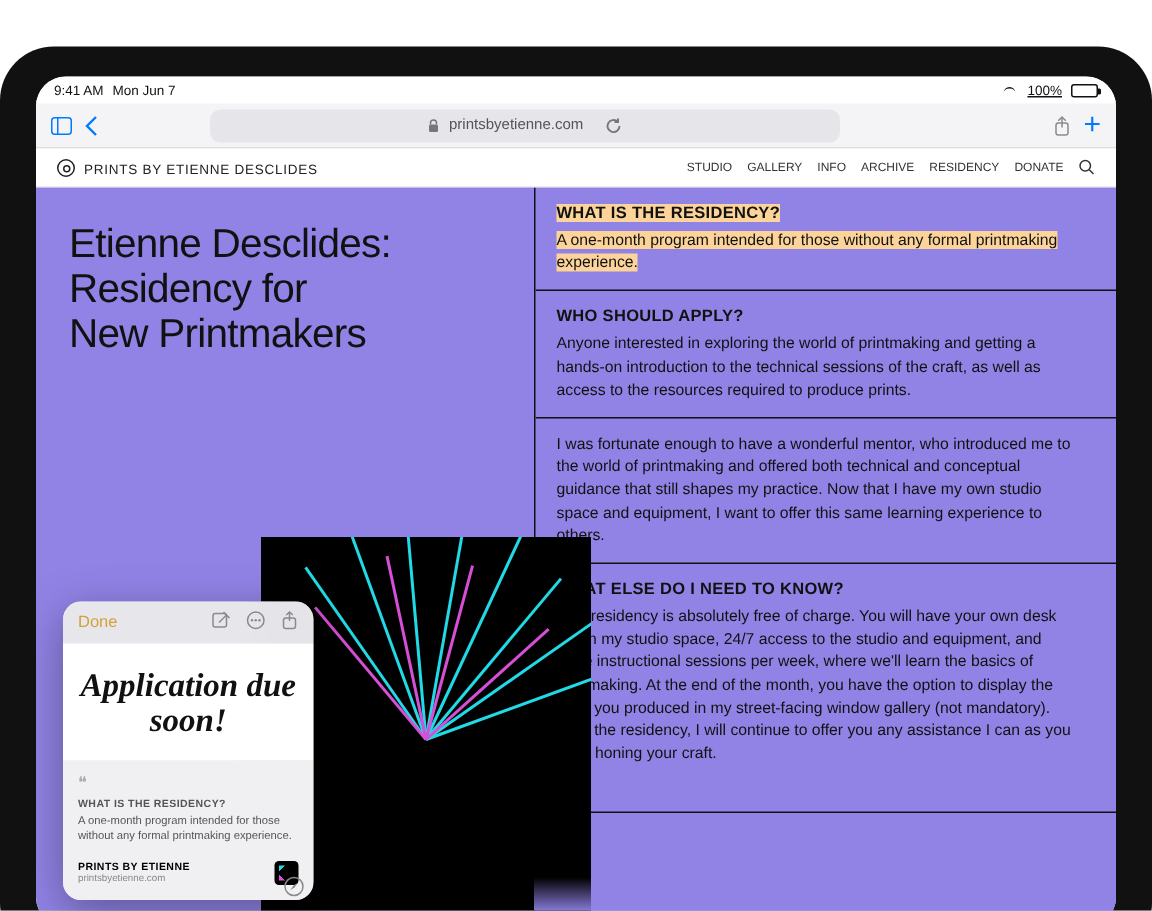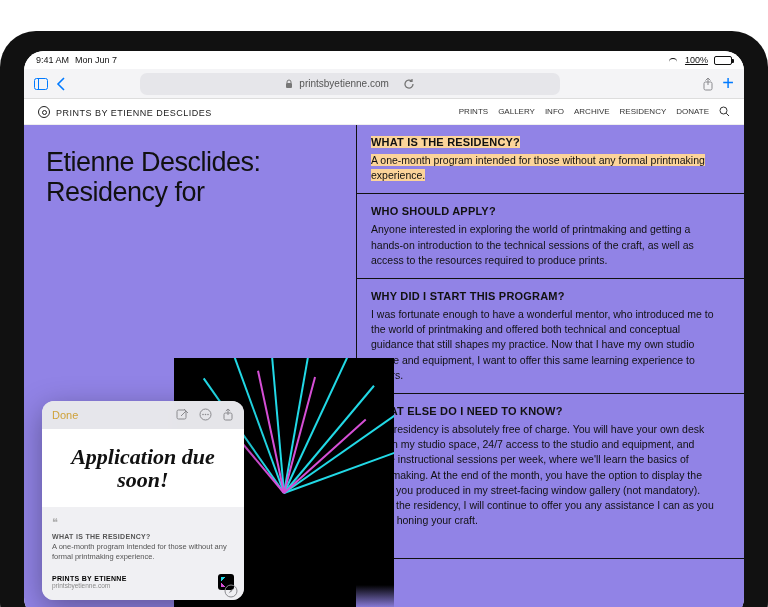--- a/index.html
+++ b/index.html
@@ -72,21 +72,21 @@
     position: absolute; bottom: -10px; left: 150px; width: 220px; height: 270px; background: #000;
     overflow: hidden;
   }
   .spike {
     position: absolute; left: 50%; top: 50%; width: 2px; height: 140px; background: #22d9e6;
     transform-origin: bottom center;
   }
   .spike.m { background: #d64fd6; }
   
   .qnote {
-    position: absolute; left: 18px; bottom: 18px; width: 202px; background: rgba(240,240,244,0.92);
+    position: absolute; left: 18px; bottom: 18px; width: 167px; background: rgba(240,240,244,0.92);
     border-radius: 12px; box-shadow: 0 8px 30px rgba(0,0,0,0.35);
     backdrop-filter: blur(10px); overflow: hidden; z-index: 10;
   }
   .qn-head {
     height: 28px; display: flex; align-items: center; justify-content: space-between;
     padding: 0 10px; font-size: 11px; color: #cfa23a;
     background: rgba(230,230,234,0.9);
   }
   .qn-head .tools { display: flex; gap: 10px; color: #8a8a8e; }
   .qn-head .tools span { cursor: pointer; }
@@ -181,41 +181,42 @@
       </span>
       <span class="plus">+</span>
     </div>
 
     <div class="site-header">
       <div class="brand">
         <span class="brand-ico"></span>
         <span>PRINTS BY ETIENNE DESCLIDES</span>
       </div>
       <div class="site-nav">
-        <span>PRINTS</span>
+        <span>STUDIO</span>
         <span>GALLERY</span>
         <span>INFO</span>
         <span>ARCHIVE</span>
         <span>RESIDENCY</span>
         <span>DONATE</span>
         <span class="search-ico">
           <svg viewBox="0 0 11 11">
               <circle cx="4.5" cy="4.5" r="3.5" fill="none" stroke="#333" stroke-width="1"></circle>
               <line x1="7.2" y1="7.2" x2="10" y2="10" stroke="#333" stroke-width="1"></line>
             </svg>
         </span>
       </div>
     </div>
 
     <div class="page">
 
       <div class="col-left">
         <h1 class="title">
           <span>Etienne Desclides:</span><br>
           <span>Residency for</span><br>
+          <span>New Printmakers</span>
         </h1>
 
         <div class="artblock">
 
           <div class="spike" style="transform: translate(-50%,-100%) rotate(10deg); height:150px;"></div>
           <div class="spike" style="transform: translate(-50%,-100%) rotate(25deg); height:160px;"></div>
           <div class="spike" style="transform: translate(-50%,-100%) rotate(40deg); height:140px;"></div>
           <div class="spike" style="transform: translate(-50%,-100%) rotate(55deg); height:155px;"></div>
           <div class="spike" style="transform: translate(-50%,-100%) rotate(70deg); height:145px;"></div>
           <div class="spike" style="transform: translate(-50%,-100%) rotate(-5deg); height:150px;"></div>
@@ -231,21 +232,20 @@
       <div class="col-right">
         <div class="faq">
           <div class="q"><span class="hl">WHAT IS THE RESIDENCY?</span></div>
           <div class="a"><span class="hl">A one-month program intended for those without any formal printmaking experience.</span></div>
         </div>
         <div class="faq">
           <div class="q">WHO SHOULD APPLY?</div>
           <div class="a">Anyone interested in exploring the world of printmaking and getting a hands-on introduction to the technical sessions of the craft, as well as access to the resources required to produce prints.</div>
         </div>
         <div class="faq">
-          <div class="q">WHY DID I START THIS PROGRAM?</div>
           <div class="a">I was fortunate enough to have a wonderful mentor, who introduced me to the world of printmaking and offered both technical and conceptual guidance that still shapes my practice. Now that I have my own studio space and equipment, I want to offer this same learning experience to others.</div>
         </div>
         <div class="faq">
           <div class="q">WHAT ELSE DO I NEED TO KNOW?</div>
           <div class="a">This residency is absolutely free of charge. You will have your own desk within my studio space, 24/7 access to the studio and equipment, and three instructional sessions per week, where we'll learn the basics of printmaking. At the end of the month, you have the option to display the work you produced in my street-facing window gallery (not mandatory). After the residency, I will continue to offer you any assistance I can as you keep honing your craft.</div>
         </div>
       </div>
 
       <div class="qnote">
         <div class="qn-head">

